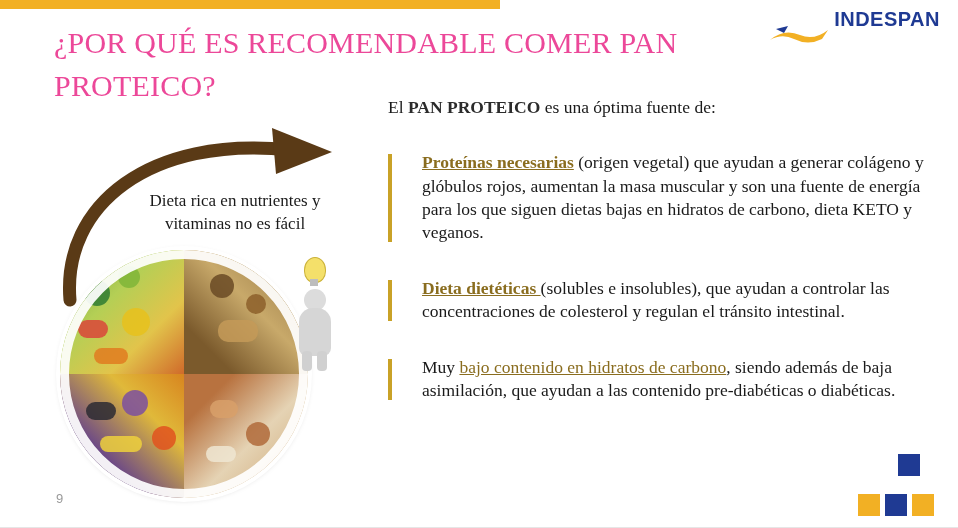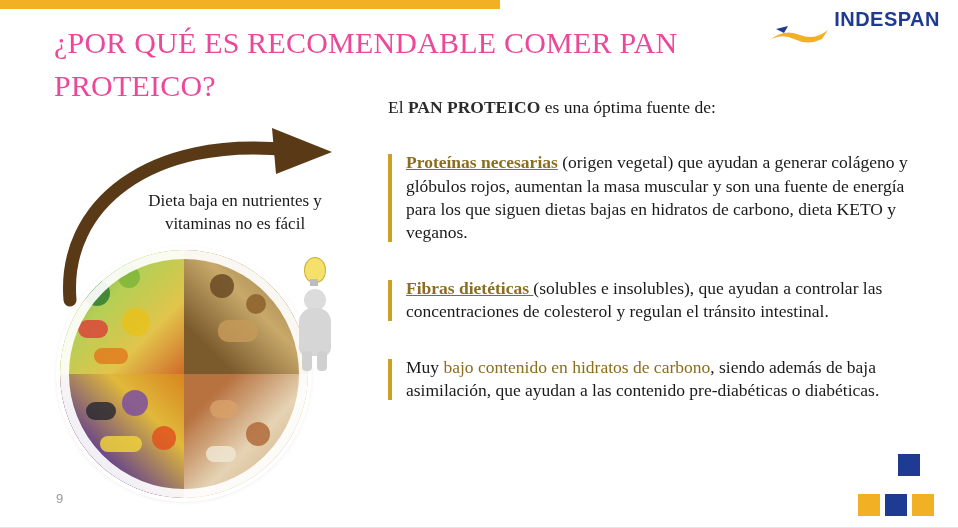--- a/index.html
+++ b/index.html
@@ -189,21 +189,21 @@
     color: #1a1a1a;
     margin-bottom: 6px;
   }
   .intro b {
     font-family: "Liberation Serif", serif;
     font-weight: bold;
     color: #2b2b2b;
   }
   .para-block {
     position: relative;
-    padding-left: 18px;
+    padding-left: 34px;
     margin-bottom: 14px;
     margin-top: 32px;
   }
   .para-block::before {
     content: "";
     position: absolute;
     left: 0;
     top: 3px;
     bottom: 3px;
     width: 4px;
@@ -215,20 +215,21 @@
     line-height: 1.34;
     color: #1a1a1a;
   }
   .u-gold {
     color: #8a6d1f;
     text-decoration: underline;
     font-weight: bold;
   }
   .u-gold-normal {
     color: #8a6d1f;
+    text-decoration: underline;
   }
   
   .page-num {
     position: absolute;
     left: 56px;
     bottom: 22px;
     font-family: "Liberation Sans", sans-serif;
     font-size: 13px;
     color: #9a9a9a;
   }
@@ -271,21 +272,21 @@
 
   <div class="title">¿POR QUÉ ES RECOMENDABLE COMER PAN PROTEICO?</div>
 
   <div class="left-col">
 
     <svg class="arrow-svg" viewBox="0 0 340 300">
       <path d="M30 190 C22 95 110 25 250 40" stroke="#5A3A16" stroke-width="13" fill="none" stroke-linecap="round"></path>
       <path d="M232 18 L292 42 L236 64 Z" fill="#5A3A16"></path>
     </svg>
 
-    <div class="diet-caption">Dieta baja en nutrientes y vitaminas no es fácil</div>
+    <div class="diet-caption">Dieta rica en nutrientes y vitaminas no es fácil</div>
 
     <div class="plate">
       <div class="quad q-tl"></div>
       <div class="quad q-tr"></div>
       <div class="quad q-bl"></div>
       <div class="quad q-br"></div>
 
       <span class="food-dot" style="left:24px;top:30px;width:26px;height:26px;background:#2f7d32;"></span>
       <span class="food-dot" style="left:58px;top:16px;width:22px;height:22px;background:#7fb538;"></span>
       <span class="food-dot" style="left:18px;top:70px;width:30px;height:18px;background:#d9453a;border-radius:9px;"></span>
@@ -322,21 +323,21 @@
     </p>
 
     <div class="para-block">
       <p class="para">
         <span class="u-gold">Proteínas necesarias</span><span> (origen vegetal) que ayudan a generar colágeno y glóbulos rojos, aumentan la masa muscular y son una fuente de energía para los que siguen dietas bajas en hidratos de carbono, dieta KETO y veganos.</span>
       </p>
     </div>
 
     <div class="para-block">
       <p class="para">
-        <span class="u-gold">Fibras dietéticas </span><span>(solubles e insolubles), que ayudan a controlar las concentraciones de colesterol y regulan el tránsito intestinal.</span>
+        <span class="u-gold">Dieta dietéticas </span><span>(solubles e insolubles), que ayudan a controlar las concentraciones de colesterol y regulan el tránsito intestinal.</span>
       </p>
     </div>
 
     <div class="para-block">
       <p class="para">
         <span>Muy </span><span class="u-gold-normal">bajo contenido en hidratos de carbono</span><span>, siendo además de baja asimilación, que ayudan a las contenido pre-diabéticas o diabéticas.</span>
       </p>
     </div>
 
   </div>

